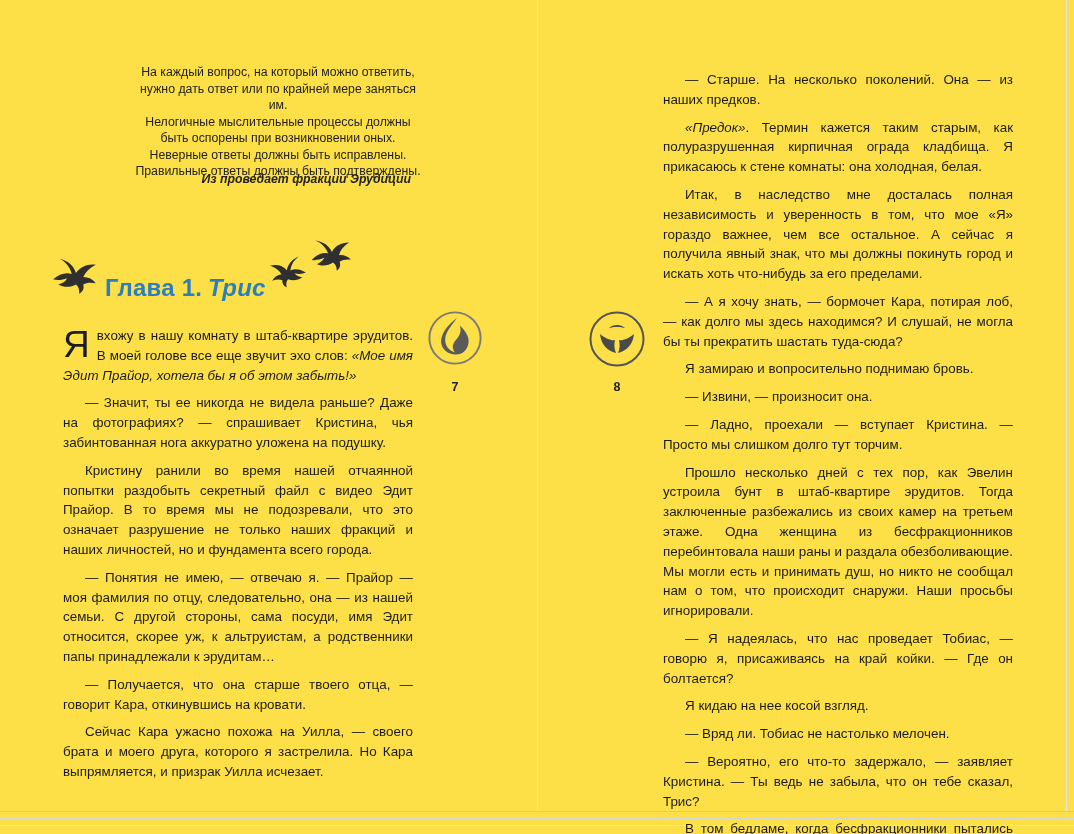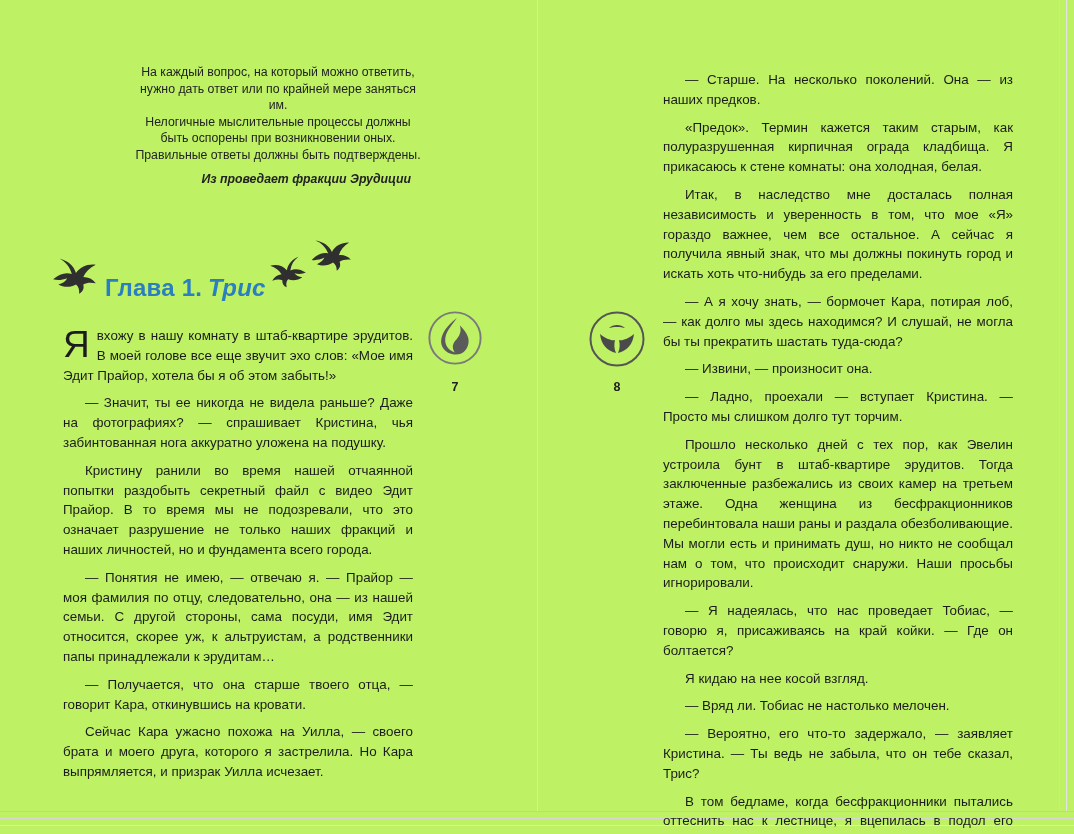--- a/index.html
+++ b/index.html
@@ -1,25 +1,25 @@
 <!DOCTYPE html>
 <html lang="ru"><head>
 <meta charset="utf-8">
 <style>
   html, body { margin: 0; padding: 0; background: #ffffff; }
   #stage {
     position: relative;
     width: 1074px;
     height: 834px;
-    background: #bef264;
+    background: #fde047;
     overflow: hidden;
     font-family: "Liberation Sans", sans-serif;
     color: #1c1c1c;
   }
-  .i { }
+  .i { font-style: italic; }
 
   
   .epigraph {
     position: absolute;
     left: 135px; top: 64px; width: 286px;
     font-size: 12.3px; line-height: 16.5px;
     text-align: center;
     color: #222;
   }
   .attribution {
@@ -107,20 +107,21 @@
   <div class="edge-h edge-h2"></div>
   <div class="edge-h edge-h3"></div>
   <div class="edge-v edge-v1"></div>
   <div class="edge-v edge-v2"></div>
 
   <section>
 
     <div class="epigraph">
         <div class="epi-line">На каждый вопрос, на который можно ответить, нужно дать ответ или по крайней мере заняться им.</div>
         <div class="epi-line">Нелогичные мыслительные процессы должны быть оспорены при возникновении оных.</div>
+        <div class="epi-line">Неверные ответы должны быть исправлены.</div>
         <div class="epi-line">Правильные ответы должны быть подтверждены.</div>
       </div>
 
     <div class="attribution">Из проведает фракции Эрудиции</div>
 
     <svg class="bird bird-1" viewBox="0 0 100 80">
       <path d="M6 50 C18 40 30 36 42 40 C38 26 30 16 18 10 C34 14 46 24 50 38 C58 26 72 20 88 22 C76 28 68 36 64 46 C74 46 82 50 88 58 C78 56 70 57 64 60 C66 68 63 74 56 78 C57 70 55 64 50 60 C40 66 26 66 16 60 C24 58 30 54 33 48 C23 52 13 52 6 50 Z" fill="#2f2f2f"></path>
     </svg>
     <svg class="bird bird-2" viewBox="0 0 100 80">
       <path d="M6 50 C18 40 30 36 42 40 C38 26 30 16 18 10 C34 14 46 24 50 38 C58 26 72 20 88 22 C76 28 68 36 64 46 C74 46 82 50 88 58 C78 56 70 57 64 60 C66 68 63 74 56 78 C57 70 55 64 50 60 C40 66 26 66 16 60 C24 58 30 54 33 48 C23 52 13 52 6 50 Z" fill="#2f2f2f"></path>
@@ -149,20 +150,21 @@
     <div class="pagenum pagenum-left">7</div>
   </section>
 
   <section>
 
     <div class="body body-right">
         <p class="para">— Старше. На несколько поколений. Она — из наших предков.</p>
         <p class="para"><span class="i">«Предок»</span><span>. Термин кажется таким старым, как полуразрушенная кирпичная ограда кладбища. Я прикасаюсь к стене комнаты: она холодная, белая.</span></p>
         <p class="para">Итак, в наследство мне досталась полная независимость и уверенность в том, что мое «Я» гораздо важнее, чем все остальное. А сейчас я получила явный знак, что мы должны покинуть город и искать хоть что-нибудь за его пределами.</p>
         <p class="para">— А я хочу знать, — бормочет Кара, потирая лоб, — как долго мы здесь находимся? И слушай, не могла бы ты прекратить шастать туда-сюда?</p>
+        <p class="para">Я замираю и вопросительно поднимаю бровь.</p>
         <p class="para">— Извини, — произносит она.</p>
         <p class="para">— Ладно, проехали — вступает Кристина. — Просто мы слишком долго тут торчим.</p>
         <p class="para">Прошло несколько дней с тех пор, как Эвелин устроила бунт в штаб-квартире эрудитов. Тогда заключенные разбежались из своих камер на третьем этаже. Одна женщина из бесфракционников перебинтовала наши раны и раздала обезболивающие. Мы могли есть и принимать душ, но никто не сообщал нам о том, что происходит снаружи. Наши просьбы игнорировали.</p>
         <p class="para">— Я надеялась, что нас проведает Тобиас, — говорю я, присаживаясь на край койки. — Где он болтается?</p>
         <p class="para">Я кидаю на нее косой взгляд.</p>
         <p class="para">— Вряд ли. Тобиас не настолько мелочен.</p>
         <p class="para">— Вероятно, его что-то задержало, — заявляет Кристина. — Ты ведь не забыла, что он тебе сказал, Трис?</p>
         <p class="para">В том бедламе, когда бесфракционники пытались оттеснить нас к лестнице, я вцепилась в подол его рубахи.</p>
       </div>
 

